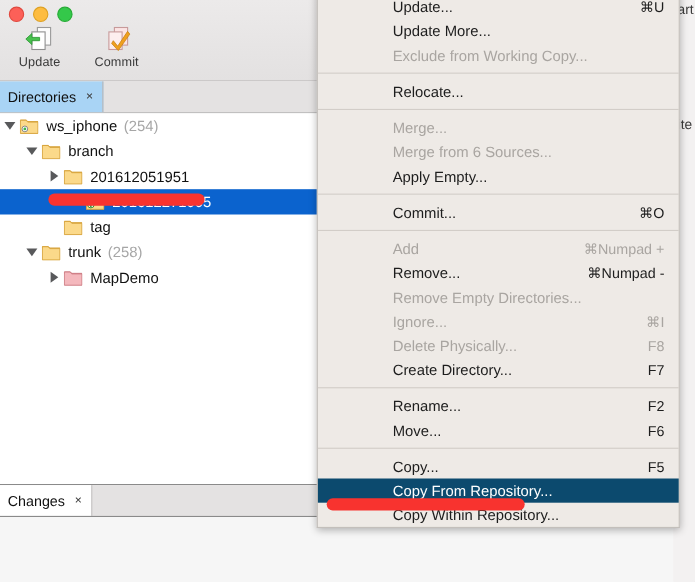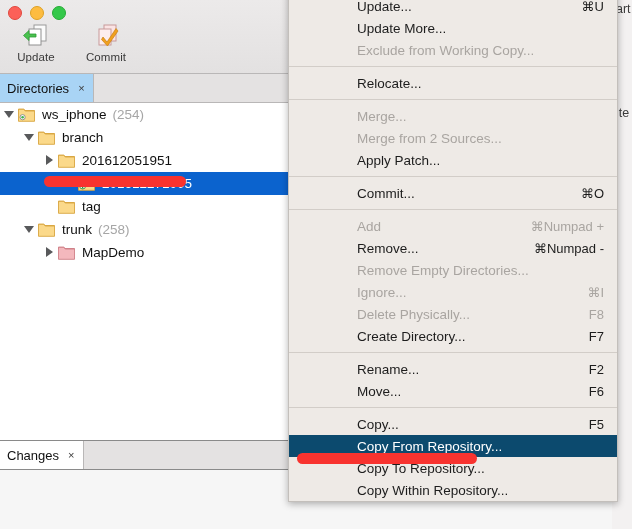--- a/index.html
+++ b/index.html
@@ -419,24 +419,24 @@
       </div>
       <div class="menu-sep"></div>
       <div class="menu-item">
         <span class="mi-label">Relocate...</span>
       </div>
       <div class="menu-sep"></div>
       <div class="menu-item disabled">
         <span class="mi-label">Merge...</span>
       </div>
       <div class="menu-item disabled">
-        <span class="mi-label">Merge from 2 Sources...</span>
-      </div>
-      <div class="menu-item">
-        <span class="mi-label">Apply Patch...</span>
+        <span class="mi-label">Merge from 6 Sources...</span>
+      </div>
+      <div class="menu-item">
+        <span class="mi-label">Apply Empty...</span>
       </div>
       <div class="menu-sep"></div>
       <div class="menu-item">
         <span class="mi-label">Commit...</span>
         <span class="mi-shortcut">⌘O</span>
       </div>
       <div class="menu-sep"></div>
       <div class="menu-item disabled">
         <span class="mi-label">Add</span>
         <span class="mi-shortcut">⌘Numpad +</span>
@@ -469,23 +469,20 @@
         <span class="mi-label">Move...</span>
         <span class="mi-shortcut">F6</span>
       </div>
       <div class="menu-sep"></div>
       <div class="menu-item">
         <span class="mi-label">Copy...</span>
         <span class="mi-shortcut">F5</span>
       </div>
       <div class="menu-item highlighted">
         <span class="mi-label">Copy From Repository...</span>
-      </div>
-      <div class="menu-item">
-        <span class="mi-label">Copy To Repository...</span>
       </div>
       <div class="menu-item">
         <span class="mi-label">Copy Within Repository...</span>
       </div>
     </div>
 
   <div id="annotation-layer">
       <div class="redline" style="left: 44px; top: 176px; width: 142px; height: 11px; background: rgb(248, 51, 47);"></div>
       <div class="redline" style="left: 297px; top: 453px; width: 180px; height: 11px; background: rgb(248, 51, 47);"></div>
     </div>

